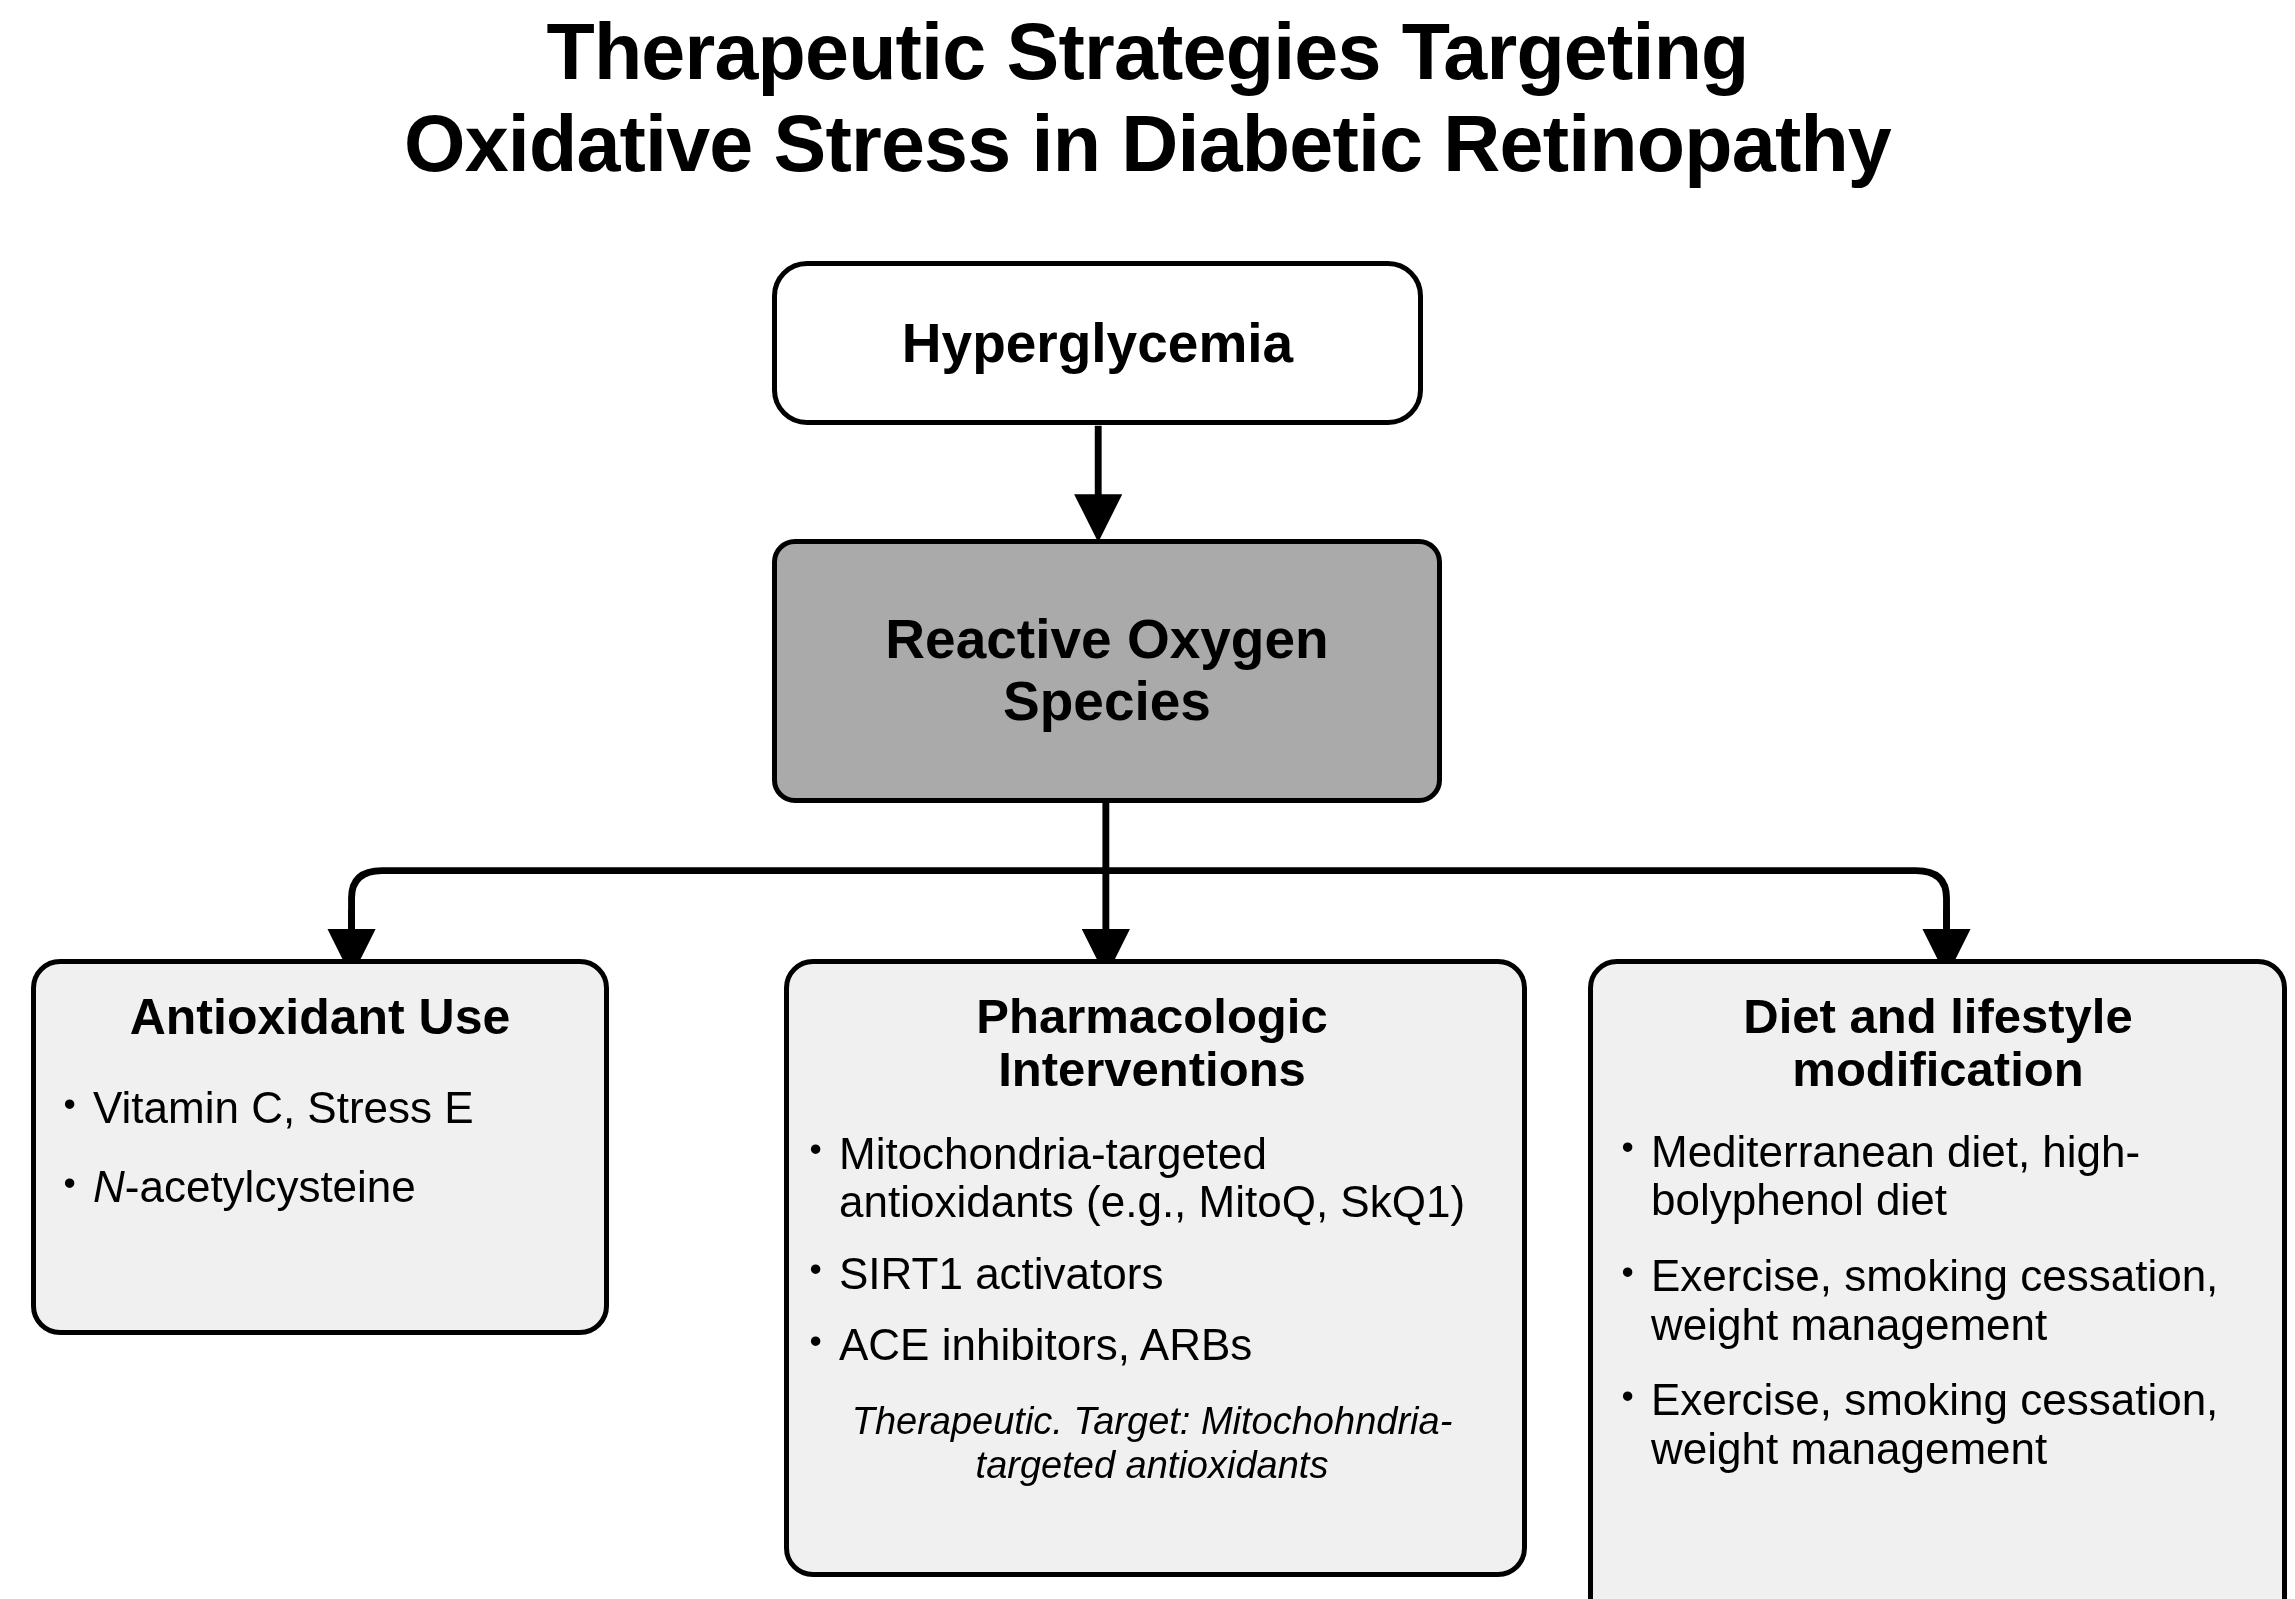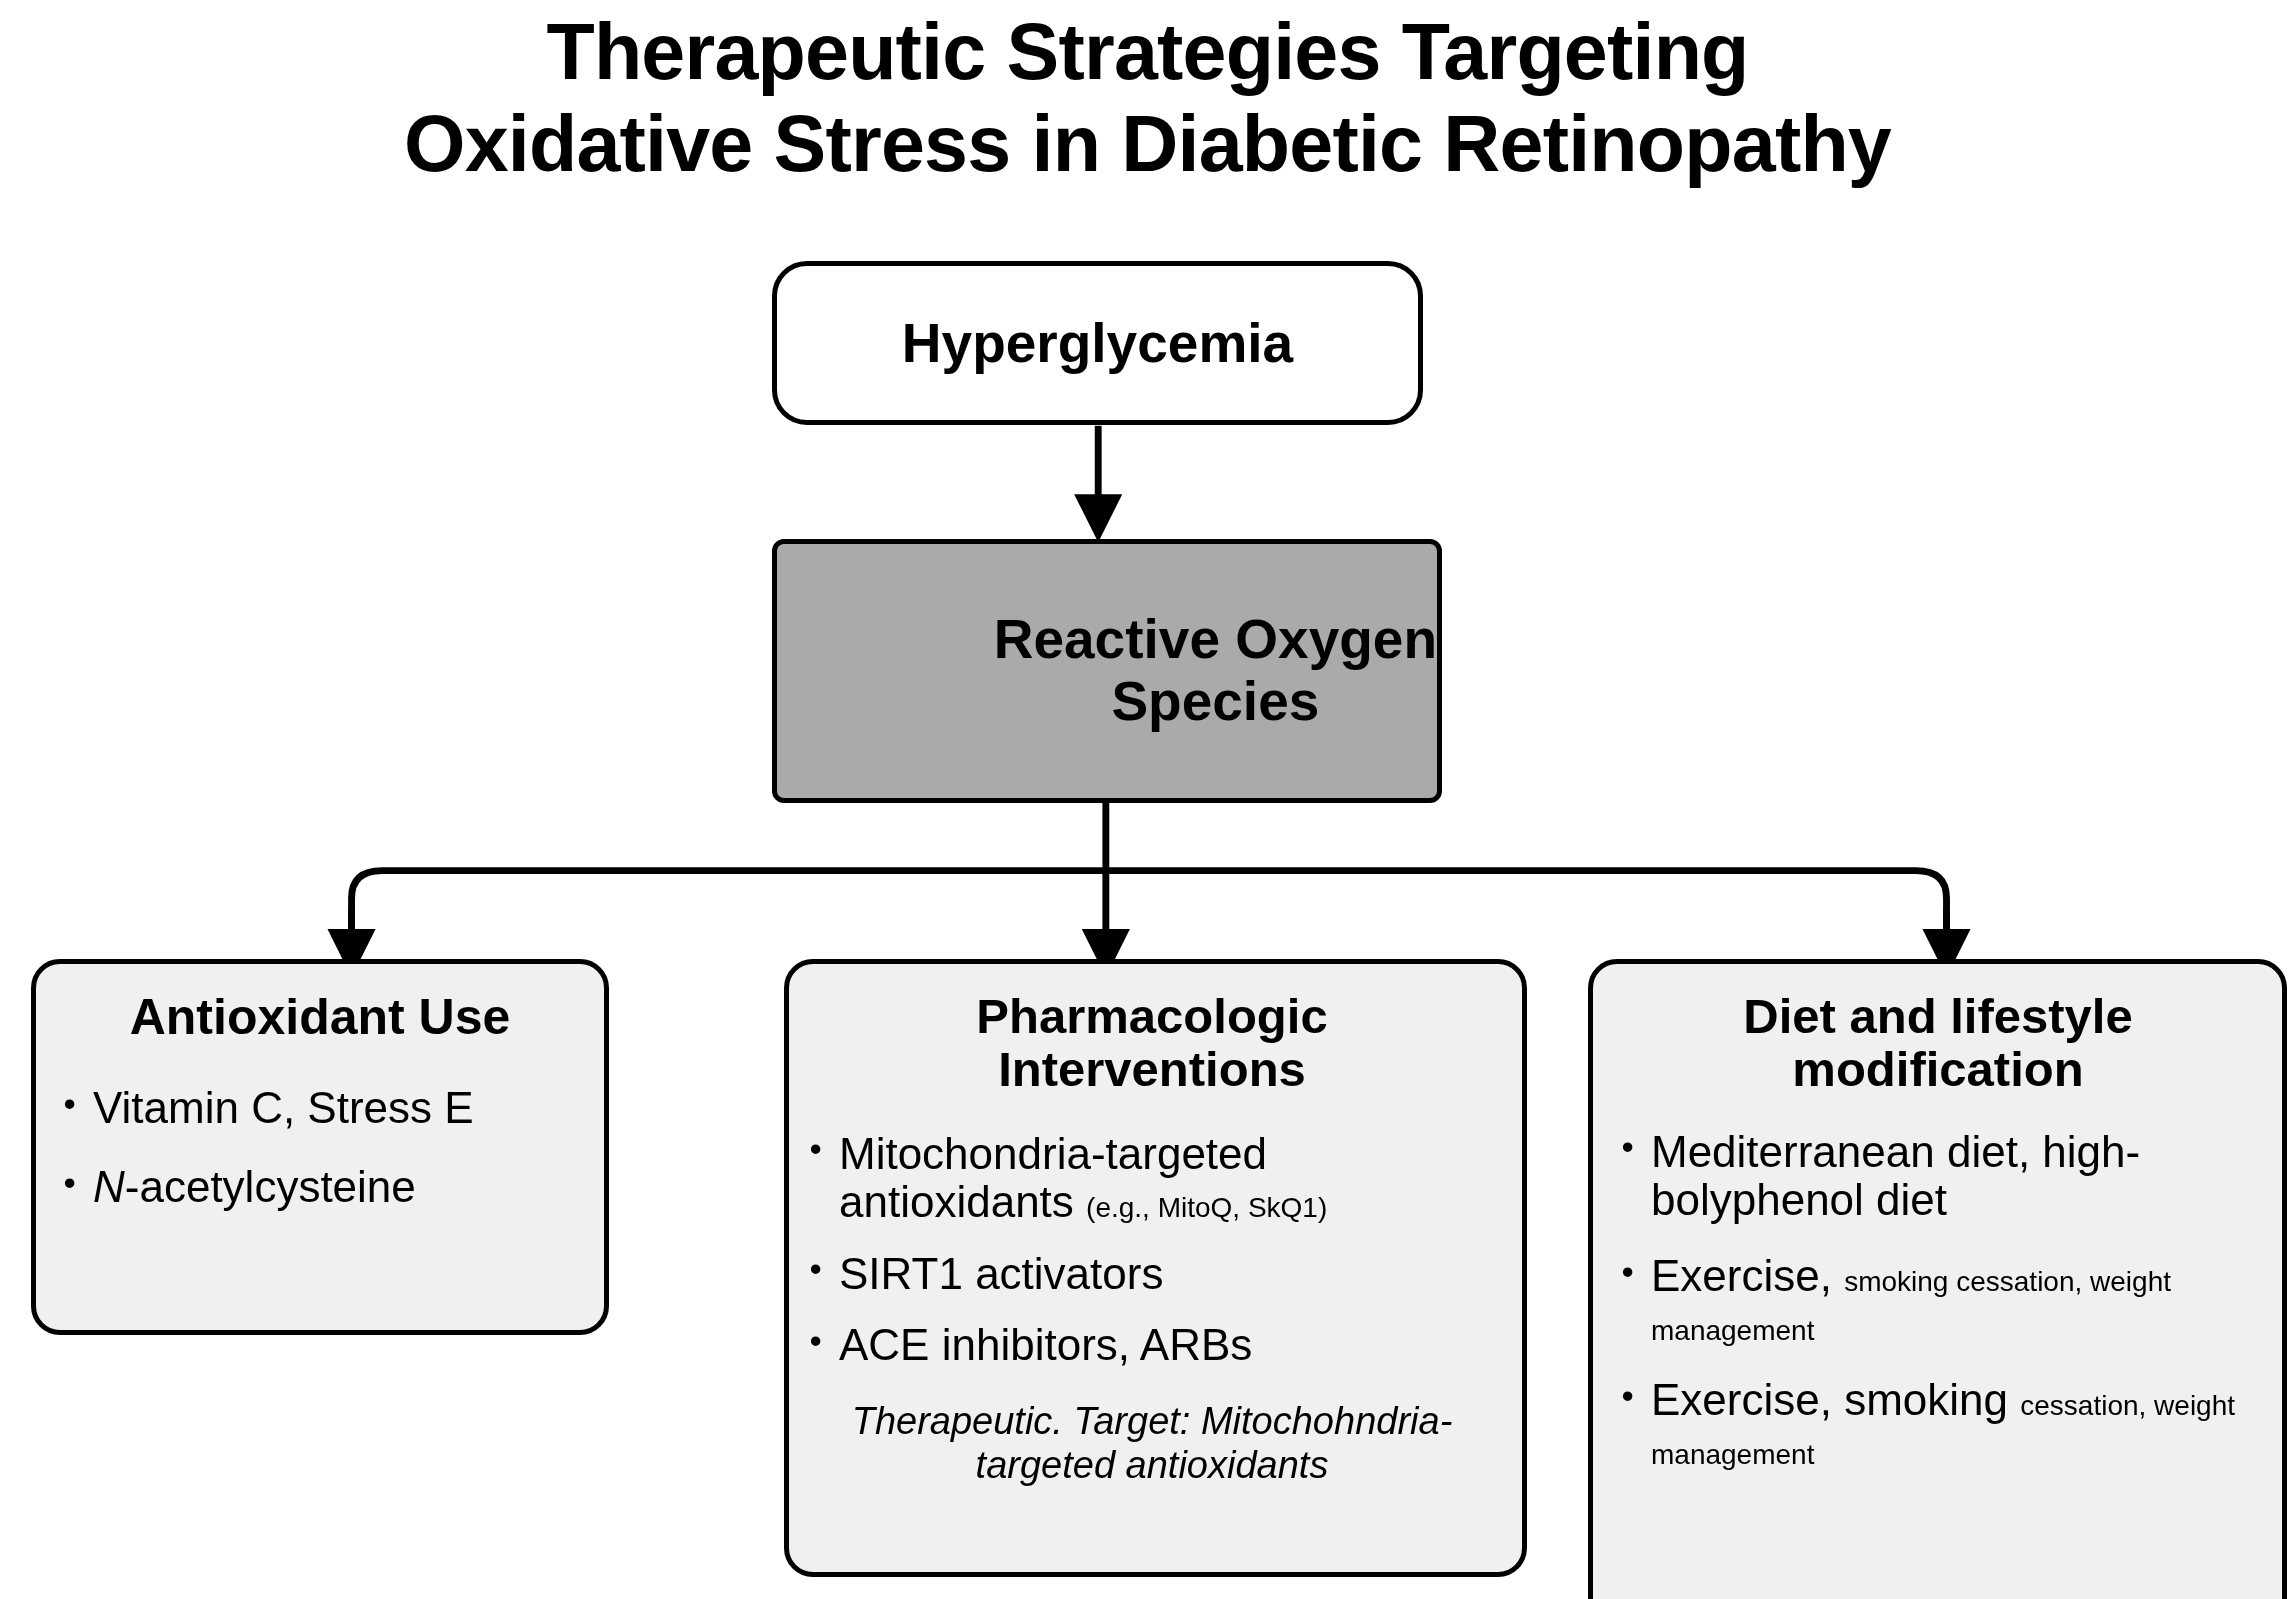--- a/index.html
+++ b/index.html
@@ -24,22 +24,22 @@
   #box-hyperglycemia{
     left:772px;top:261px;width:651px;height:164px;
     border-radius:35px;background:#ffffff;
     display:flex;align-items:center;justify-content:center;
   }
   #box-hyperglycemia .node-title{font-size:55px;line-height:1;}
 
   
   #box-ros{
     left:772px;top:539px;width:670px;height:264px;
-    border-radius:12px;background:#aaaaaa;
-    display:flex;align-items:center;justify-content:flex-end;
+    border-radius:23px;background:#aaaaaa;
+    display:flex;align-items:center;justify-content:center;
   }
   #box-ros .node-title{font-size:55px;line-height:1.12;}
 
   
   .leafbox{
     position:absolute;box-sizing:border-box;border:5.4px solid #000;
     background:#f0f0f0;border-radius:29px;padding:20px 23px 15.3px 23px;
   }
   #box-antioxidant{left:31px;top:959px;width:578px;height:376px;}
   #box-pharmacologic{left:784px;top:959px;width:743px;height:618px;padding-left:16px;}
@@ -52,21 +52,21 @@
   #box-pharmacologic .node-title,#box-diet .node-title{font-size:49px;}
 
   .bullets{margin:0;padding:0;list-style:none;}
   .bullets li{
     position:relative;padding-left:34px;font-size:43px;line-height:1.1;
     margin-top:26px;
   }
   .bullets li:before{
     content:"\2022";position:absolute;left:4.6px;top:-1.5px;font-size:35px;line-height:1.22;
   }
-  .small{font-size:28px;}
+  .small{font-size:44px;}
   .ital{font-style:italic;}
 
   #box-antioxidant .bullets{margin-top:40px;}
   #box-antioxidant .bullets li{margin-top:31px;font-size:44px;}
 
   #box-pharmacologic .bullets{margin-top:34px;}
   #box-pharmacologic .bullets li{font-size:44px;margin-top:23px;}
   #box-pharmacologic .note{
     font-style:italic;font-size:38px;line-height:1.14;margin-top:31px;text-align:center;
   }

